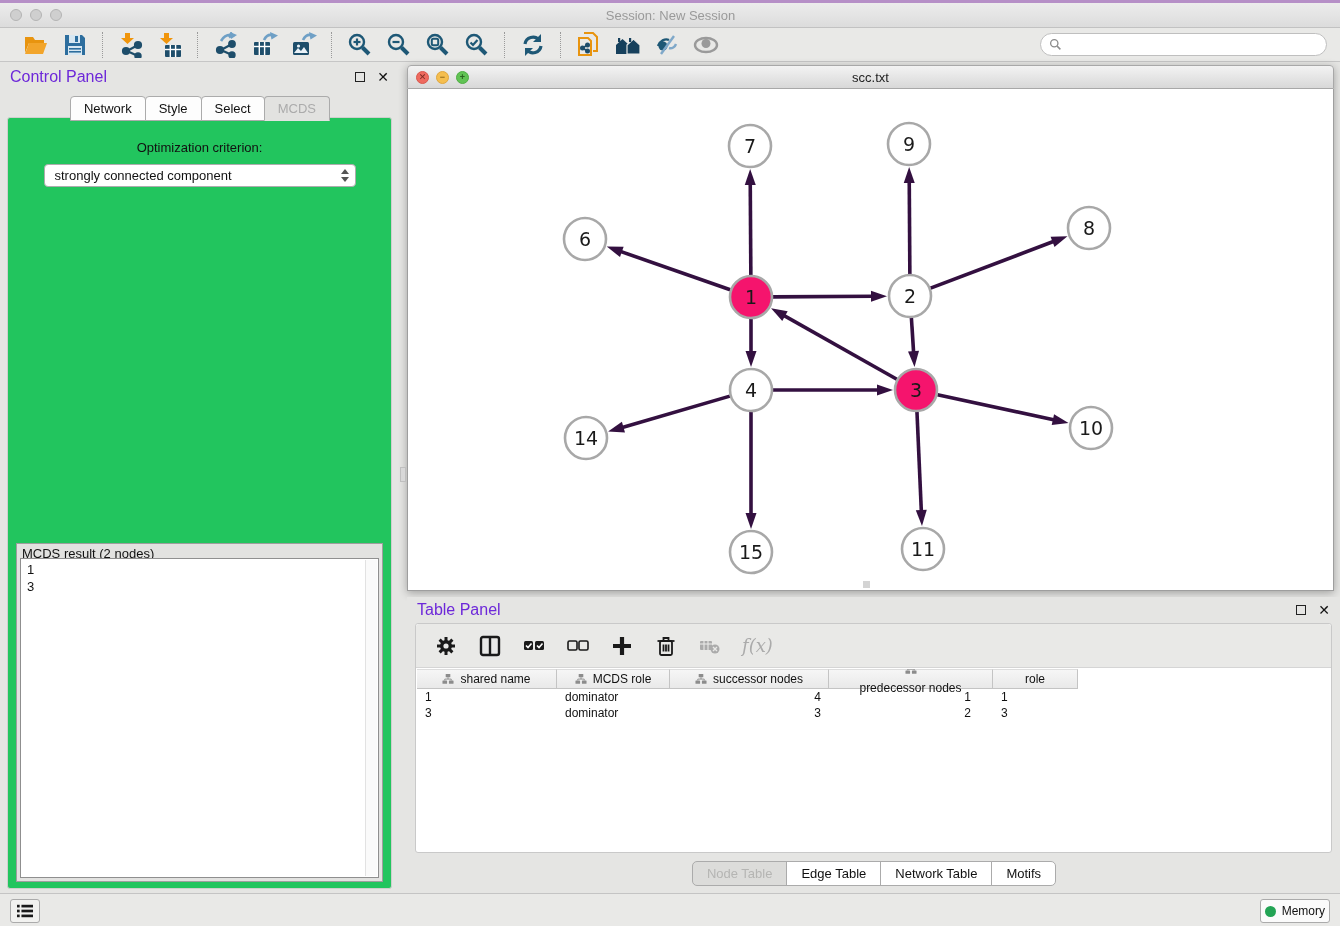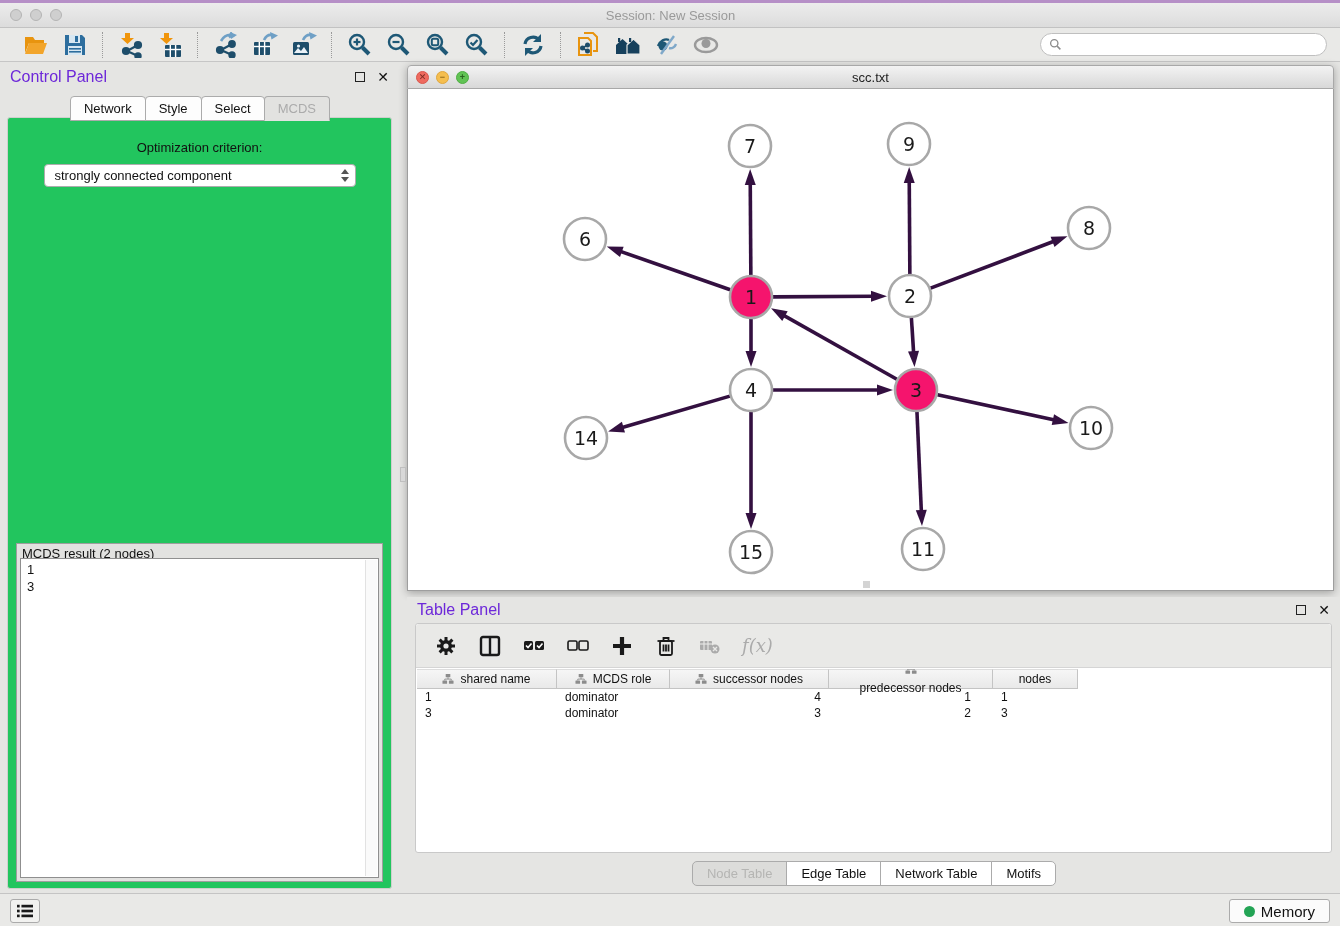--- a/index.html
+++ b/index.html
@@ -112,21 +112,21 @@
   .btab:last-child { border-radius:0 5px 5px 0; }
   .btab.active { background:#DCDCDA; color:#B5B5B3; }
 
   
   .statusbar { position:absolute; left:0; right:0; bottom:0; height:33px;
     background:#E9E9E7; border-top:1px solid #C4C4C4; }
   .sb-btn { position:absolute; top:5px; height:24px; background:#F2F2F0;
     border:1px solid #ABABAB; border-radius:3px; display:flex; align-items:center;
     justify-content:center; cursor:pointer; }
   .sb-list { left:10px; width:30px; }
-  .sb-mem { right:10px; padding:0 14px; gap:6px; font-size:15px; color:#111; background:#FBFBFB; }
+  .sb-mem { right:10px; padding:0 4px; gap:6px; font-size:12px; color:#111; background:#FBFBFB; }
   .mem-dot { width:11px; height:11px; border-radius:50%; }
 </style>
 </head>
 <body>
 
 <div class="app">
 
   <div class="desktop-strip"></div>
 
   <div class="titlebar">
@@ -536,21 +536,21 @@
                 <g fill="#8C8C8C">
                   <rect x="4" y="1" width="5" height="3.6" rx="0.6"></rect>
                   <rect x="0.5" y="8" width="5" height="3.6" rx="0.6"></rect>
                   <rect x="7.5" y="8" width="5" height="3.6" rx="0.6"></rect>
                 </g>
                 <path d="M6.5 4.6v2M3 8V6.6h7V8" stroke="#8C8C8C" stroke-width="1" fill="none"></path>
               </svg>
               <span>predecessor nodes</span>
             </div>
             <div class="ghcell" style="width: 85px;">
-              <span>nodes</span>
+              <span>role</span>
             </div>
           </div>
         <div id="grid-rows">
             <div class="grow">
               <div class="gcell" style="width: 140px;">1</div>
               <div class="gcell" style="width: 113px;">dominator</div>
               <div class="gcell r" style="width: 159px;">4</div>
               <div class="gcell r c3" style="width: 164px;">1</div>
               <div class="gcell" style="width: 85px;">1</div>
             </div>

